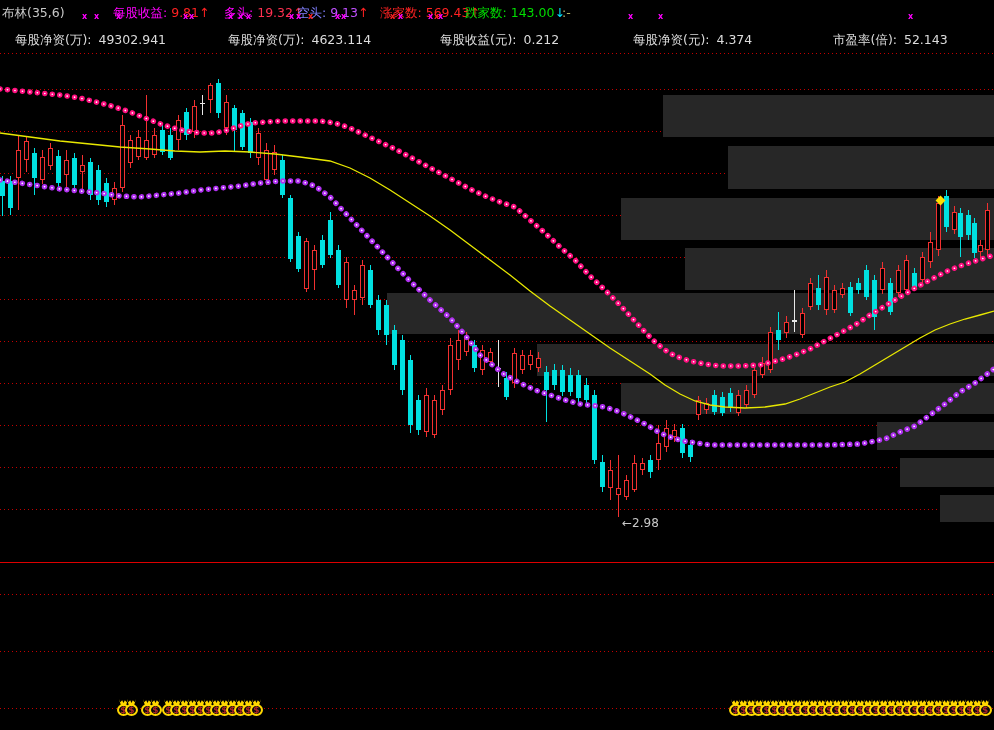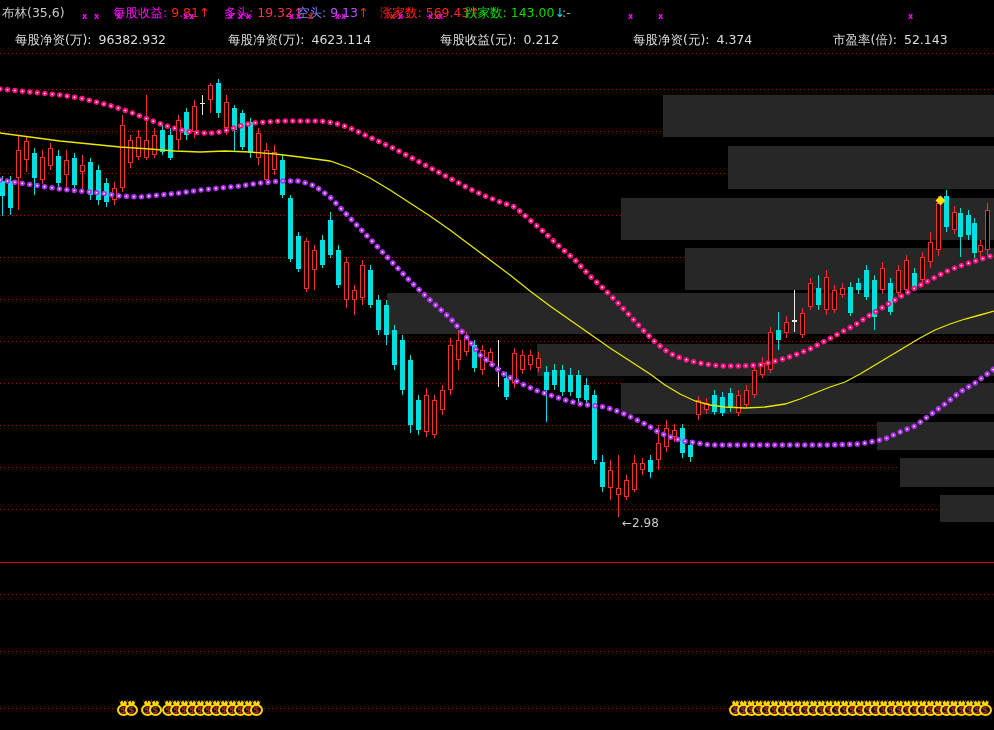--- a/index.html
+++ b/index.html
@@ -50,21 +50,21 @@
       <polyline points="0,180 20,183 40,186 60,189 80,191 100,193 120,196 140,197 160,195 180,193 200,190 220,188 240,186 260,183 280,181 300,181 315,186 330,197 350,218 370,239 390,260 410,281 430,300 450,318 465,335 480,355 490,363 505,375 520,383 535,390 550,395 565,400 580,404 605,407 620,412 633,418 647,425 660,433 670,437 683,441 697,443 710,445 740,445 770,445 800,445 830,445 860,444 885,439 900,432 915,426 930,415 945,404 960,392 975,383 994,369" fill="none" stroke="#ffffff" stroke-width="1.6" stroke-dasharray="0.1 7.4" stroke-linecap="round"></polyline>
     </svg>
   <div class="annot" id="low-annot" style="left: 622px; top: 516px; color: rgb(200, 200, 200);">←2.98</div>
   <div id="pane2"></div>
 <div class="hdr-item" style="left: 113px;"><span style="color: rgb(255, 0, 255);">每股收益:</span><span style="color: rgb(255, 34, 34);"> 9.81</span><b style="color: rgb(255, 34, 34);">↑</b></div>
     <div class="hdr-item" style="left: 224px;"><span style="color: rgb(255, 0, 255);">多头:</span><span style="color: rgb(255, 48, 80);"> 19.32</span><b style="color: rgb(255, 34, 34);">↑</b></div>
     <div class="hdr-item" style="left: 297px;"><span style="color: rgb(128, 128, 255);">空头:</span><span style="color: rgb(192, 80, 255);"> 9.13</span><b style="color: rgb(255, 34, 34);">↑</b></div>
     <div class="hdr-item" style="left: 380px;"><span style="color: rgb(255, 34, 34);">涨家数:</span><span style="color: rgb(255, 34, 34);"> 569.43</span><b style="color: rgb(255, 34, 34);">↑</b></div>
     <div class="hdr-item" style="left: 465px;"><span style="color: rgb(0, 221, 0);">跌家数:</span><span style="color: rgb(0, 221, 0);"> 143.00</span><b style="color: rgb(0, 229, 255);">↓</b></div>
     <div class="hdr-item" style="left: 562px;"><span style="color: rgb(176, 176, 96);">:-</span><span style="color: rgb(176, 176, 96);"> </span><b style="color: rgb(176, 176, 96);"></b></div>
-    <div class="hdr2-item" style="left: 15px;"><span>每股净资(万):</span><span class="val">96382.932</span></div>
+    <div class="hdr2-item" style="left: 15px;"><span>每股净资(万):</span><span class="val">49302.941</span></div>
     <div class="hdr2-item" style="left: 228px;"><span>每股净资(万):</span><span class="val">4623.114</span></div>
     <div class="hdr2-item" style="left: 440px;"><span>每股收益(元):</span><span class="val">0.212</span></div>
     <div class="hdr2-item" style="left: 633px;"><span>每股净资(元):</span><span class="val">4.374</span></div>
     <div class="hdr2-item" style="left: 833px;"><span>市盈率(倍):</span><span class="val">52.143</span></div>
     <div class="dotline" style="top: 53px;"></div>
     <div class="dotline" style="top: 89px;"></div>
     <div class="dotline" style="top: 131px;"></div>
     <div class="dotline" style="top: 173px;"></div>
     <div class="dotline" style="top: 215px;"></div>
     <div class="dotline" style="top: 257px;"></div>

